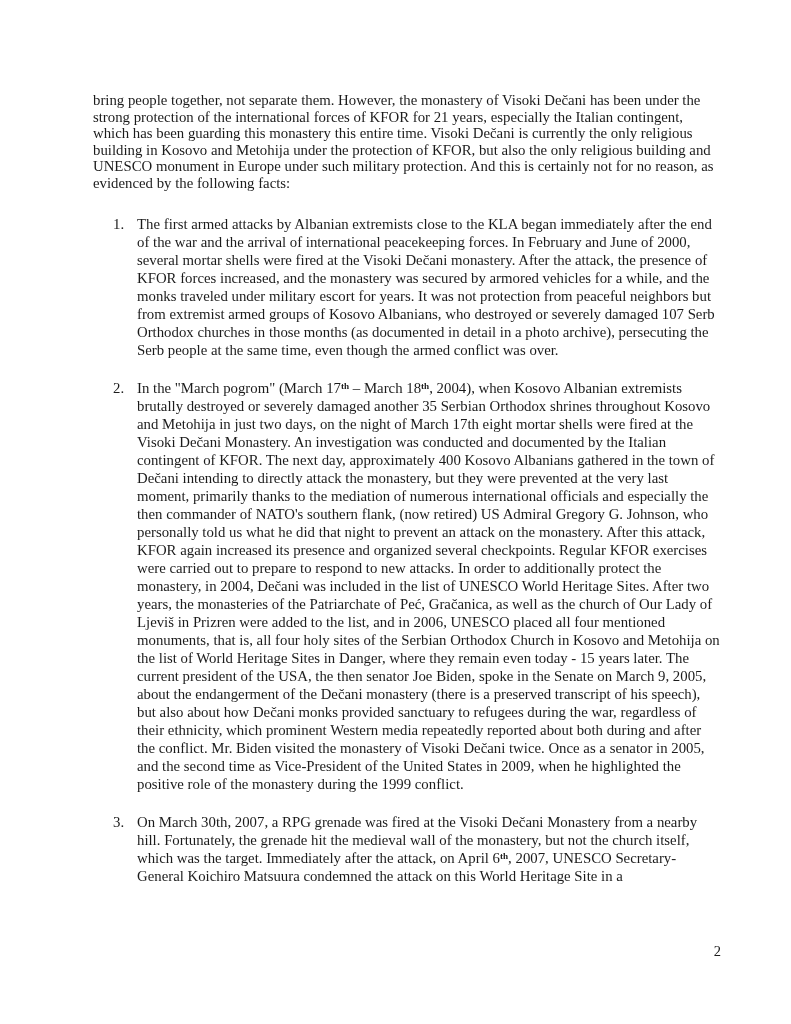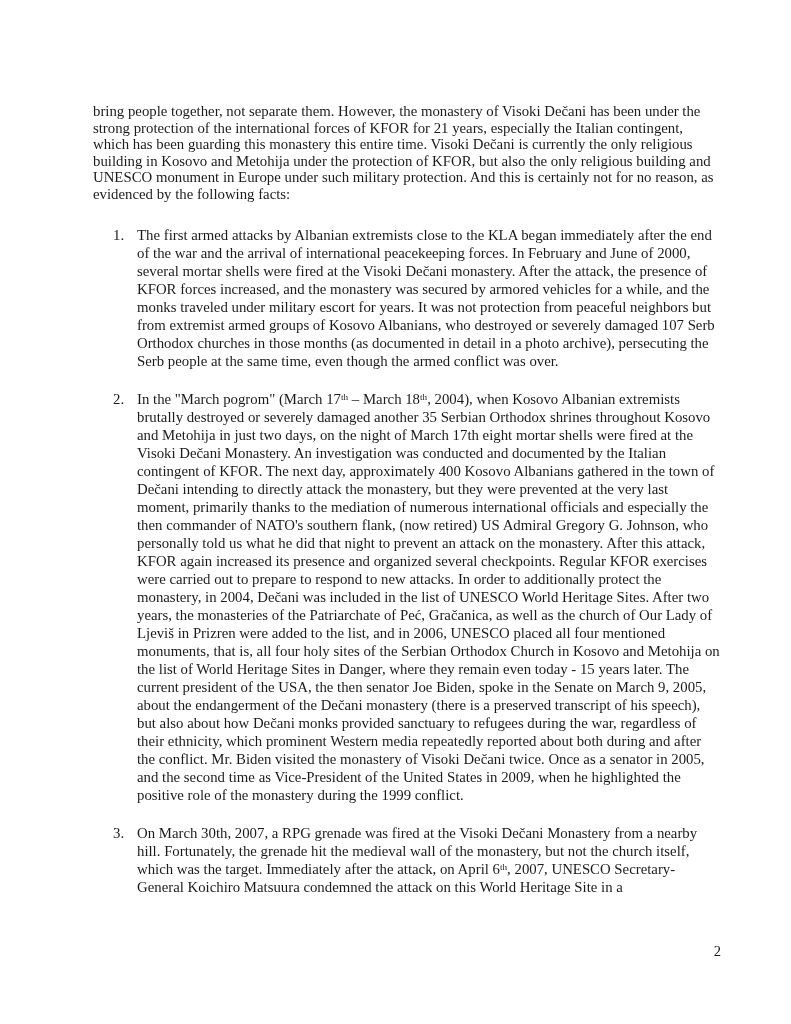--- a/index.html
+++ b/index.html
@@ -8,21 +8,21 @@
     width: 791px;
     height: 1024px;
     background: #ffffff;
     font-family: "Liberation Serif", serif;
     color: #1b1b1b;
     overflow: hidden;
   }
   .content {
     position: absolute;
     left: 93px;
-    top: 103px;
+    top: 92px;
     width: 628px;
   }
   .intro {
     margin: 0 0 24px 0;
     font-size: 14.8px;
     line-height: 16.5px;
     text-align: left;
   }
   .facts {
     list-style: none;
@@ -42,20 +42,21 @@
     position: absolute;
     left: 20px;
     top: 0;
   }
   sup.ord {
     font-size: 0.62em;
     line-height: 0;
     vertical-align: baseline;
     position: relative;
     top: -0.45em;
+    font-weight: bold;
   }
   .page-number {
     position: absolute;
     top: 943px;
     left: 93px;
     width: 628px;
     text-align: right;
     font-size: 14.5px;
   }
 </style>

